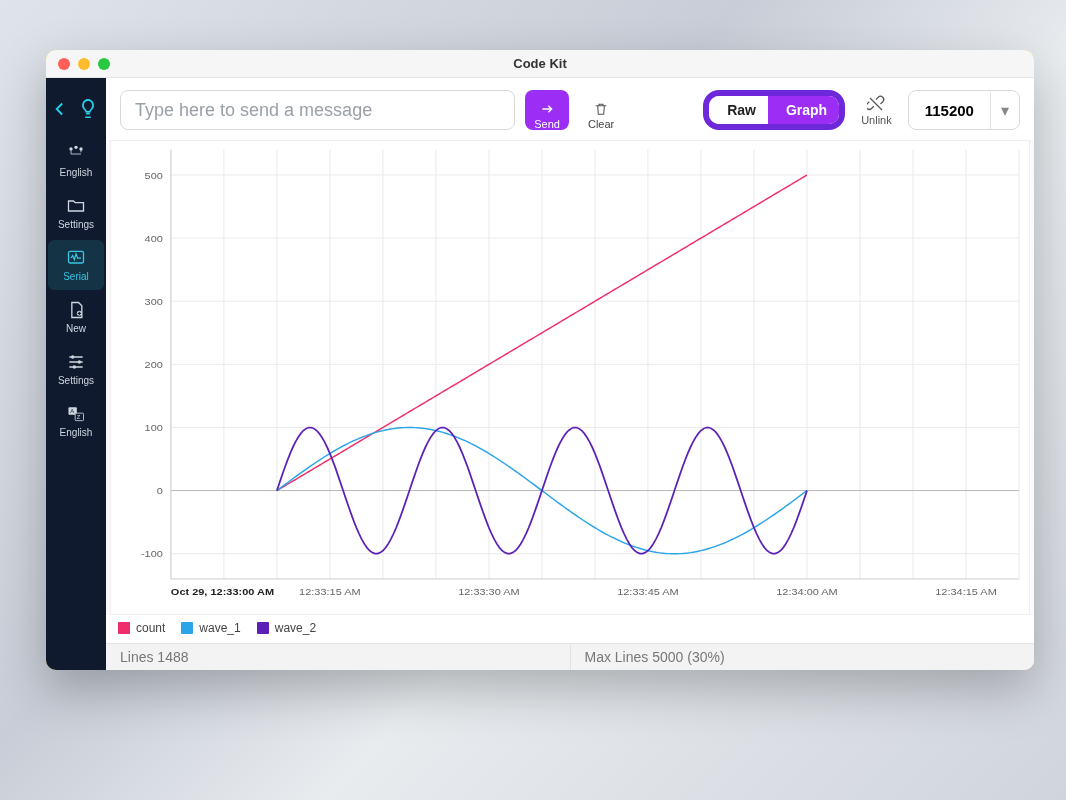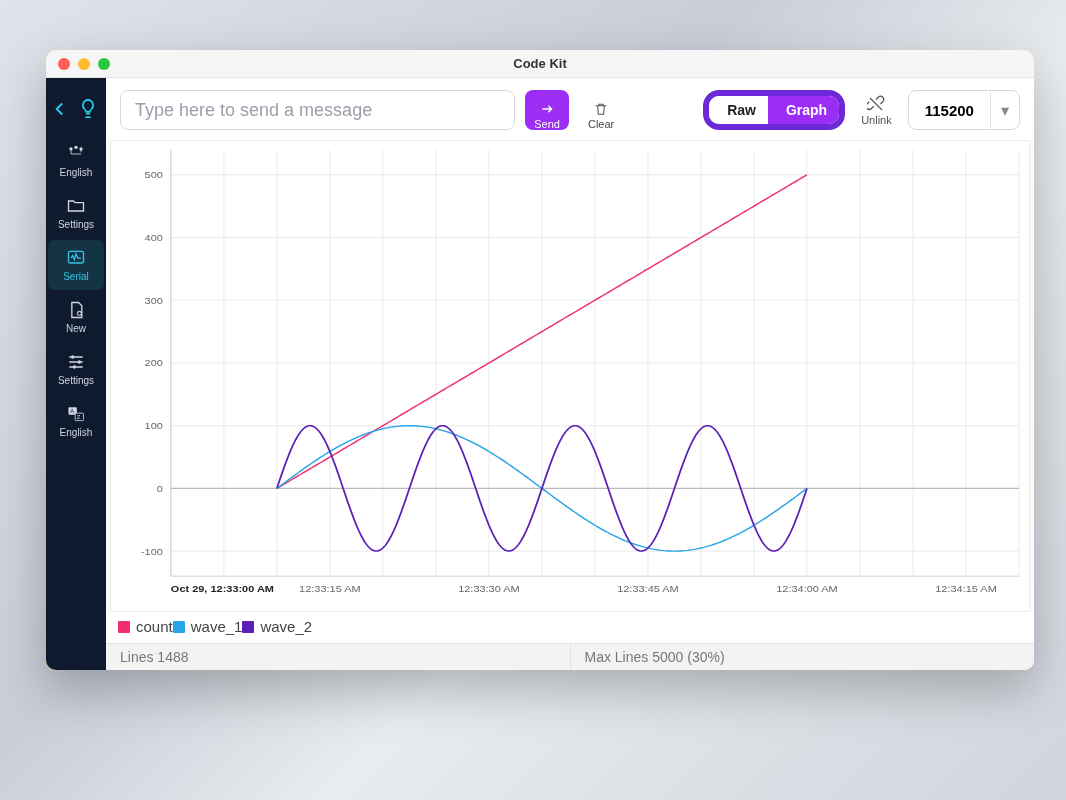--- a/index.html
+++ b/index.html
@@ -65,21 +65,21 @@
   .baud .arrow{border-left:1px solid #e3e3e3; height:100%; display:flex; align-items:center; padding:0 10px; color:#888;}
   .chart-wrap { flex:1; position:relative; background:#fff; margin:0 4px; border:1px solid #eee; overflow:hidden;}
   svg.chart { width:100%; height:100%; display:block; }
   .axis text { font-size:11px; fill:#666; }
   .axis-bold { font-weight:700; fill:#222 !important; }
   .grid line { stroke:#e8e8e8; stroke-width:1; }
   .zeroline { stroke:#bbb; stroke-width:1.2; }
   .series-count { stroke:#ef2e6b; stroke-width:1.6; fill:none; }
   .series-w1 { stroke:#2aa5e8; stroke-width:1.6; fill:none; }
   .series-w2 { stroke:#5b21b6; stroke-width:1.8; fill:none; }
-  .legend { display:flex; padding:6px 12px 8px; font-size:15px; color:#444; background:#fff;}
+  .legend { display:flex; gap:16px; padding:6px 12px 8px; font-size:12px; color:#444; background:#fff;}
   .legend .item{display:flex; align-items:center; gap:6px;}
   .sw{width:12px;height:12px;border-radius:1px;}
   .status { display:flex; border-top:1px solid #e2e2e2; background:#f3f3f3; font-size:14px; color:#777;}
   .status > div { flex:1; padding:5px 14px; border-right:1px solid #e2e2e2;}
   .status > div:last-child{border-right:none;}
 </style>
 </head>
 <body>
 
 <div class="window">

